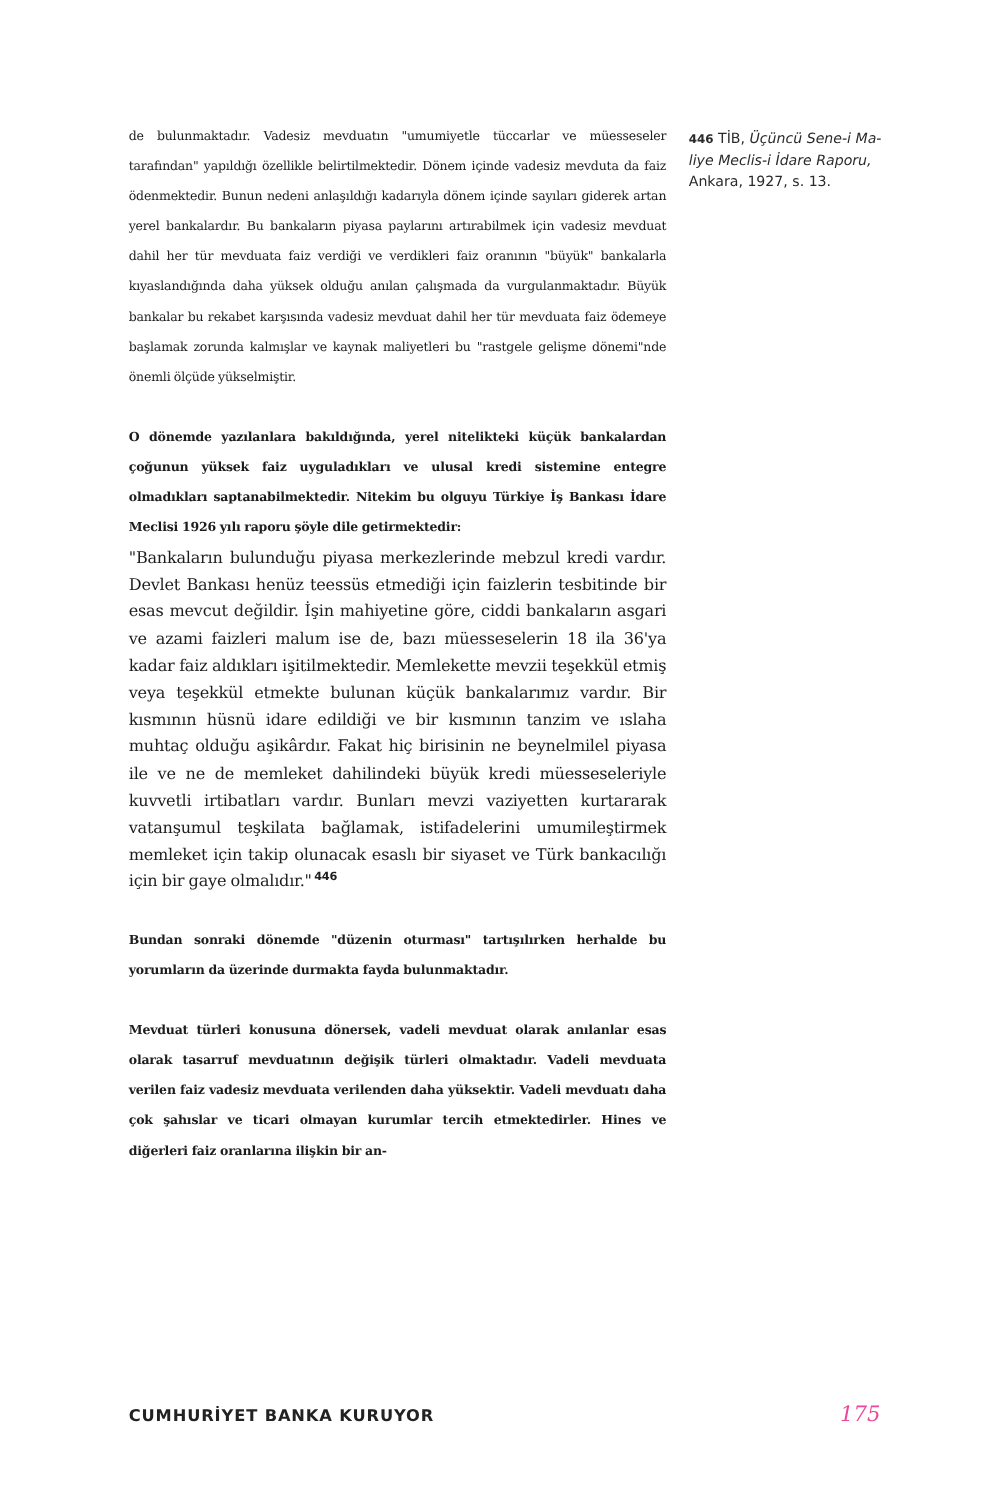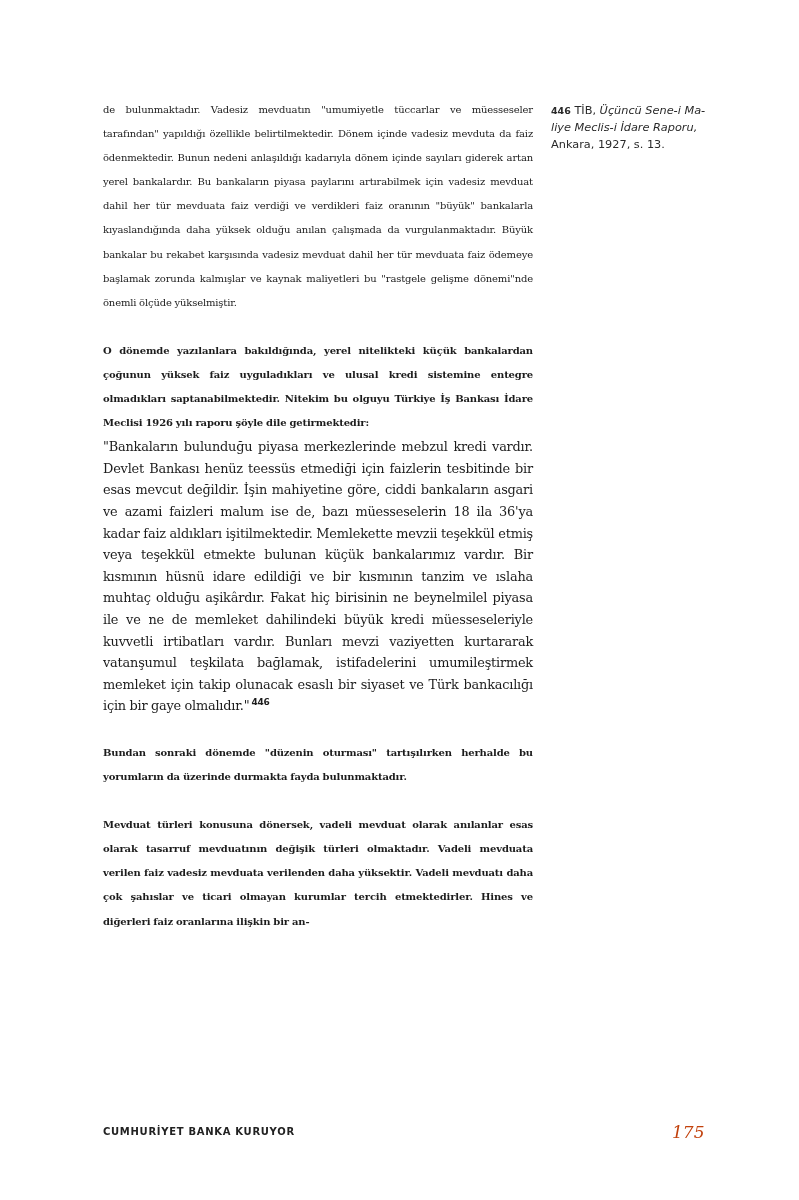--- a/index.html
+++ b/index.html
@@ -5,22 +5,22 @@
   html, body { margin: 0; padding: 0; background: #ffffff; }
   body { width: 799px; height: 1200px; position: relative; overflow: hidden; color: #1c1c1c; }
   .main-col { position: absolute; left: 103px; top: 98px; width: 430px; font-family: "DejaVu Serif", "Liberation Serif", serif; }
   .body-para { font-size: 10px; line-height: 24.1px; text-align: justify; margin: 0; hyphens: manual; letter-spacing: -0.15px; word-spacing: -0.3px; }
   .para-gap { margin-top: 24px; font-weight: bold; }
   .quote { font-size: 12.9px; line-height: 21.6px; text-align: justify; margin: 1px 0 0 0; letter-spacing: -0.2px; word-spacing: -0.4px; }
   .fn-ref { font-family: "DejaVu Sans", "Liberation Sans", sans-serif; font-weight: bold; font-size: 9px; vertical-align: super; line-height: 0; margin-left: 2px; }
   .sidenote { position: absolute; left: 551px; top: 102px; width: 155px; font-family: "DejaVu Sans", "Liberation Sans", sans-serif; font-size: 11.3px; line-height: 17px; color: #2a2a2a; }
   .sidenote .num { font-weight: bold; font-size: 9.5px; }
   .sidenote i { font-style: italic; }
-  .running-footer { position: absolute; left: 103px; top: 1126px; font-family: "DejaVu Sans", "Liberation Sans", sans-serif; font-weight: bold; font-size: 10px; letter-spacing: 0.7px; color: #222; }
-  .page-number { position: absolute; left: 672px; top: 1122px; font-family: "DejaVu Serif", "Liberation Serif", serif; font-style: italic; font-size: 17px; color: #c2410c; }
+  .running-footer { position: absolute; left: 103px; top: 1126px; font-family: "DejaVu Sans", "Liberation Sans", sans-serif; font-weight: bold; font-size: 13px; letter-spacing: 0.7px; color: #222; }
+  .page-number { position: absolute; left: 672px; top: 1122px; font-family: "DejaVu Serif", "Liberation Serif", serif; font-style: italic; font-size: 17px; color: #ec4899; }
 </style>
 </head>
 <body>
 
 <div class="main-col">
   <p class="body-para">de bulunmaktadır. Vadesiz mevduatın "umumiyetle tüc­carlar ve müesseseler tarafından" yapıldığı özellikle be­lirtilmektedir. Dönem içinde vadesiz mevduta da faiz ödenmektedir. Bunun nedeni anlaşıldığı kadarıyla dö­nem içinde sayıları giderek artan yerel bankalardır. Bu bankaların piyasa paylarını artırabilmek için vadesiz mevduat dahil her tür mevduata faiz verdiği ve verdikleri faiz oranının "büyük" bankalarla kıyaslandığında daha yüksek olduğu anılan çalışmada da vurgulanmaktadır. Büyük bankalar bu rekabet karşısında vadesiz mevduat dahil her tür mevduata faiz ödemeye başlamak zorunda kalmışlar ve kaynak maliyetleri bu "rastgele gelişme dö­nemi"nde önemli ölçüde yükselmiştir.</p>
   <p class="body-para para-gap">O dönemde yazılanlara bakıldığında, yerel nitelikteki kü­çük bankalardan çoğunun yüksek faiz uyguladıkları ve ulusal kredi sistemine entegre olmadıkları saptanabil­mektedir. Nitekim bu olguyu Türkiye İş Bankası İdare Meclisi 1926 yılı raporu şöyle dile getirmektedir:</p>
   <p class="quote"><span>"Bankaların bulunduğu piyasa merkezlerinde mebzul kredi vardır. Devlet Bankası henüz teessüs etmediği için faizlerin tesbitinde bir esas mevcut değildir. İşin mahiyetine göre, ciddi bankaların asgari ve azami faizleri malum ise de, bazı müesseselerin 18 ila 36'ya kadar faiz aldıkları işitilmektedir. Memlekette mevzii teşekkül etmiş veya teşek­kül etmekte bulunan küçük bankalarımız vardır. Bir kısmının hüsnü idare edildiği ve bir kısmının tanzim ve ıslaha muhtaç olduğu aşikâr­dır. Fakat hiç birisinin ne beynelmilel piyasa ile ve ne de memleket dahilindeki büyük kredi müesseseleriyle kuvvetli irtibatları vardır. Bunları mevzi vaziyetten kurtararak vatanşumul teşkilata bağlamak, istifadelerini umumileştirmek memleket için takip olunacak esaslı bir siyaset ve Türk bankacılığı için bir gaye olmalıdır."</span><span class="fn-ref">446</span></p>
   <p class="body-para para-gap">Bundan sonraki dönemde "düzenin oturması" tartışılır­ken herhalde bu yorumların da üzerinde durmakta fayda bulunmaktadır.</p>
   <p class="body-para para-gap">Mevduat türleri konusuna dönersek, vadeli mevduat ola­rak anılanlar esas olarak tasarruf mevduatının değişik türleri olmaktadır. Vadeli mevduata verilen faiz vadesiz mevduata verilenden daha yüksektir. Vadeli mevduatı da­ha çok şahıslar ve ticari olmayan kurumlar tercih etmek­tedirler. Hines ve diğerleri faiz oranlarına ilişkin bir an-</p>

